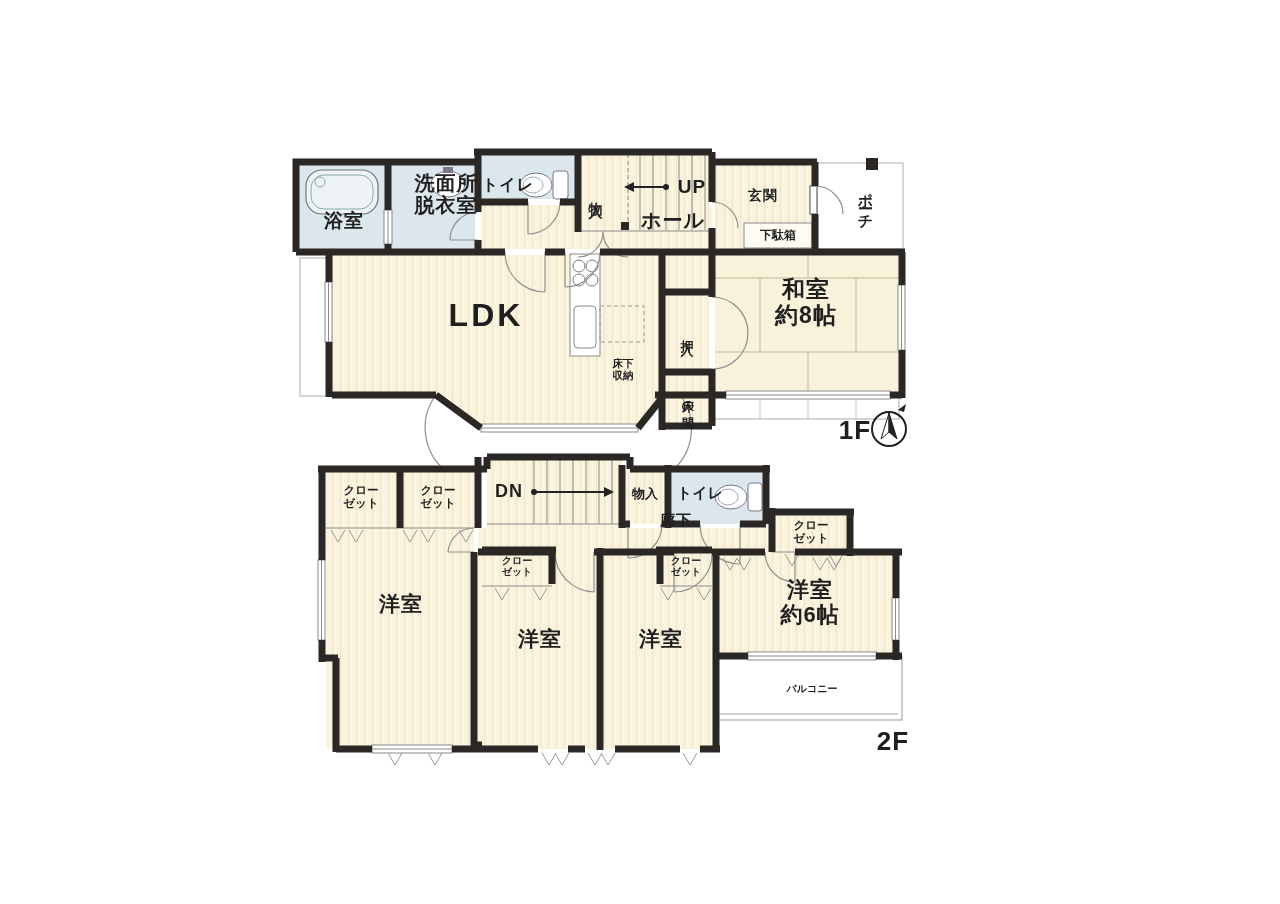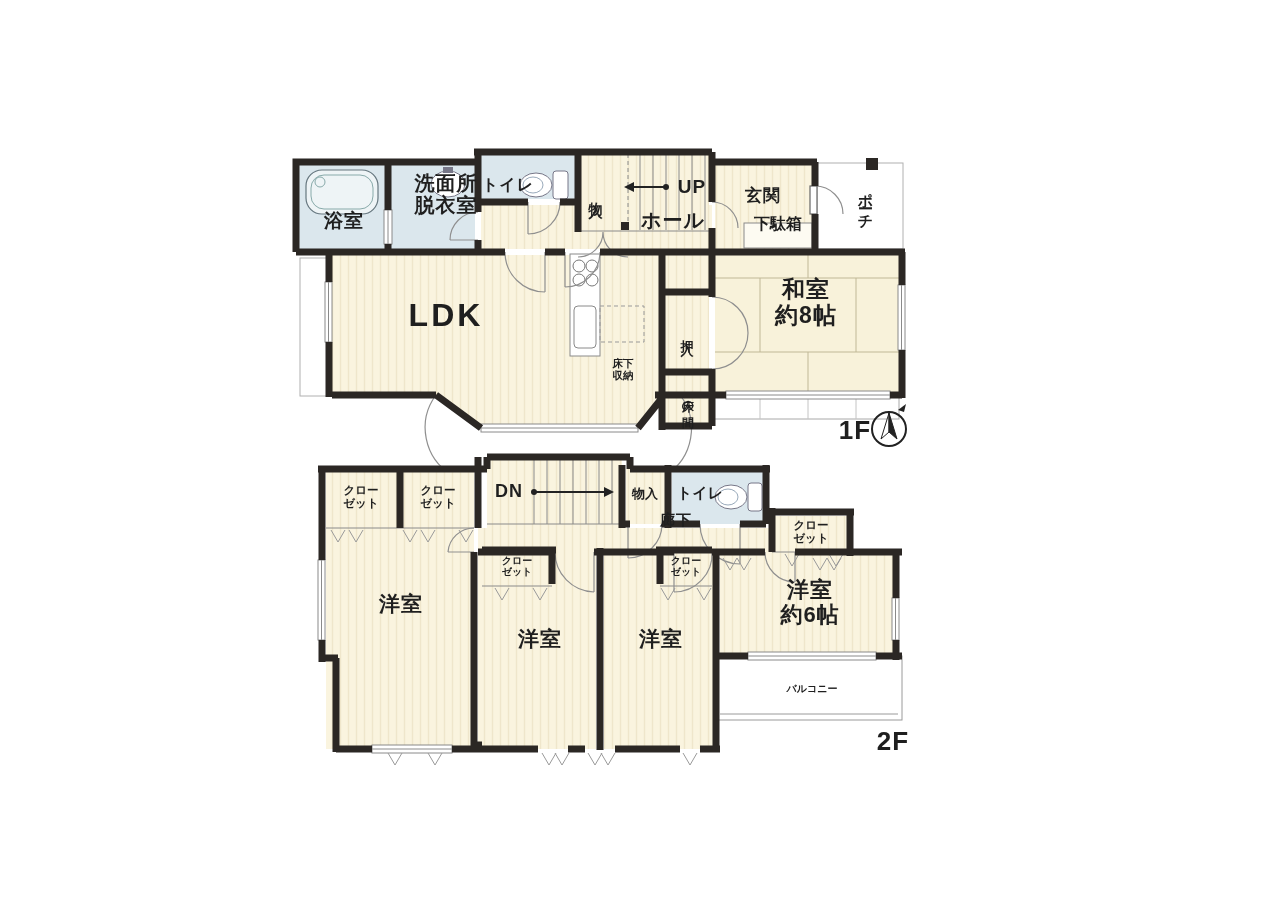--- a/index.html
+++ b/index.html
@@ -2,21 +2,21 @@
 <html><head>
 <meta charset="utf-8">
 <style>
   html,body{margin:0;padding:0;background:#fff;}
   #plan{position:relative;width:1280px;height:904px;background:#ffffff;overflow:hidden;
         font-family:"Liberation Sans", sans-serif;}
   #plan svg{position:absolute;left:0;top:0;}
   .lbl{position:absolute;transform:translate(-50%,-50%);color:#1f1f1f;font-weight:700;
        white-space:pre-line;text-align:center;line-height:1.12;letter-spacing:1px;}
   .lbl.v{writing-mode:vertical-rl;text-orientation:upright;line-height:1;letter-spacing:2px;}
-  .lbl.big{letter-spacing:3px;}
+  .lbl.big{letter-spacing:3px;margin-left:40px;}
   .lbl.fl{font-weight:700;letter-spacing:1px;}
 </style>
 </head>
 <body>
 
 <div id="plan">
 
 <svg width="1280" height="904" viewBox="0 0 1280 904">
   <defs>
     <pattern id="wd" width="8" height="8" patternUnits="userSpaceOnUse">
@@ -234,22 +234,22 @@
     M656,550 H712 M660,550 V584"></path>
 </svg>
 
 <div class="lbl" style="left:344px;top:221px;font-size:19px">浴室</div>
 <div class="lbl" style="left:446px;top:194px;font-size:20px">洗面所
 脱衣室</div>
 <div class="lbl" style="left:508px;top:185px;font-size:16px">トイレ</div>
 <div class="lbl v" style="left:596px;top:193px;font-size:14px">物入</div>
 <div class="lbl" style="left:692px;top:187px;font-size:19px">UP</div>
 <div class="lbl" style="left:673px;top:220px;font-size:20px">ホール</div>
-<div class="lbl" style="left:763px;top:196px;font-size:17px">玄関</div>
-<div class="lbl" style="left:778px;top:224px;font-size:16px;letter-spacing:0">下駄箱</div>
+<div class="lbl" style="left:763px;top:196px;font-size:14px">玄関</div>
+<div class="lbl" style="left:778px;top:236px;font-size:12px;letter-spacing:0">下駄箱</div>
 <div class="lbl v" style="left:866px;top:202px;font-size:15px">ポーチ</div>
 <div class="lbl big" style="left:446px;top:316px;font-size:32px">LDK</div>
 <div class="lbl" style="left:623px;top:370px;font-size:10.5px;letter-spacing:0">床下
 収納</div>
 <div class="lbl v" style="left:687px;top:332px;font-size:13px">押入</div>
 <div class="lbl v" style="left:688px;top:400px;font-size:12px">床の間</div>
 <div class="lbl" style="left:806px;top:303px;font-size:23px">和室
 約8帖</div>
 <div class="lbl fl" style="left:855px;top:431px;font-size:26px">1F</div>
 

